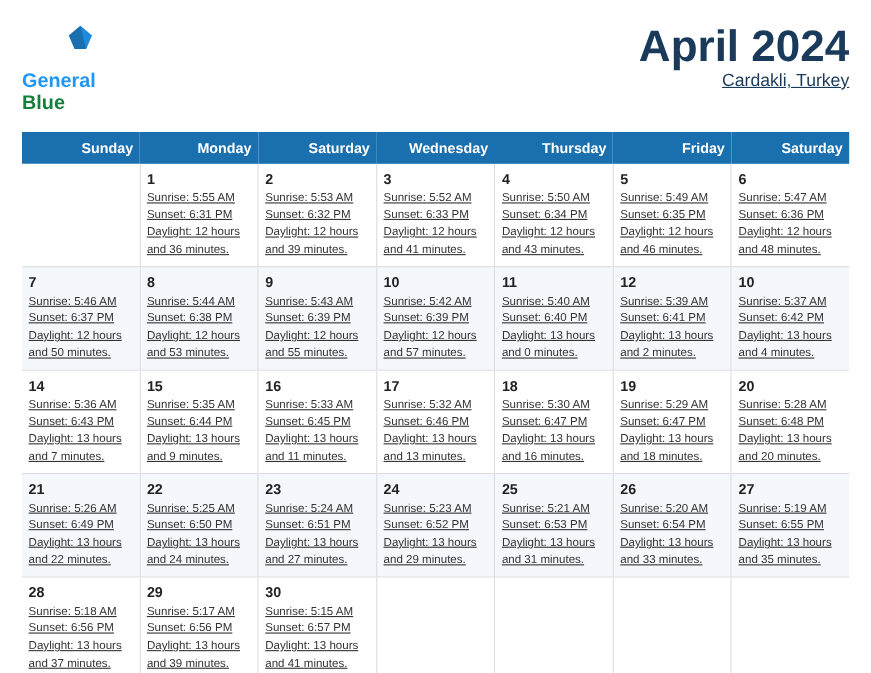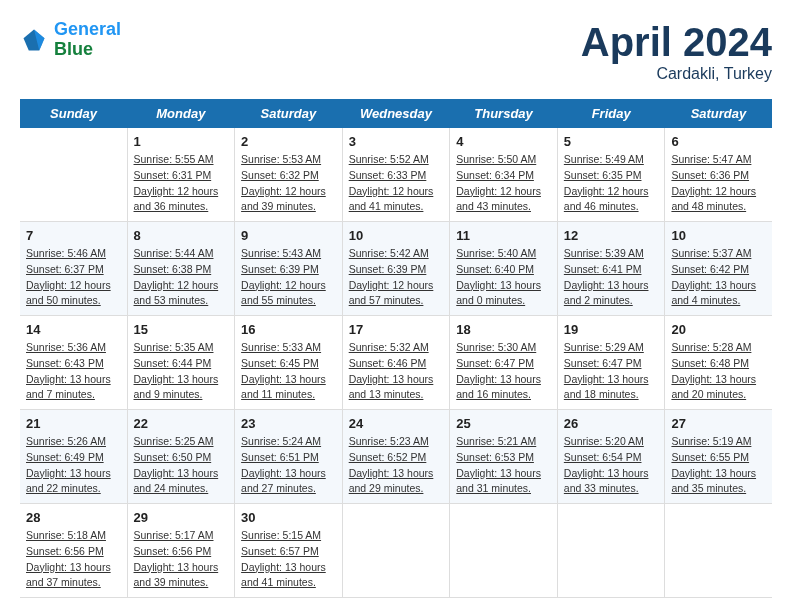--- a/index.html
+++ b/index.html
@@ -11,22 +11,23 @@
       padding: 20px;
     }
     .header {
       display: flex;
       justify-content: space-between;
       align-items: flex-start;
       margin-bottom: 16px;
     }
     .logo {
       display: flex;
-      align-items: center;
-      gap: 6px;
+      align-items: flex-end;
+      gap: 16px;
+      flex-direction: column;
     }
     .logo-text {
       font-size: 18px;
       font-weight: bold;
       color: #1a3a5c;
       line-height: 1.1;
     }
     .logo-text span {
       color: #2196f3;
     }
@@ -39,36 +40,36 @@
     }
     .title-block h1 {
       font-size: 40px;
       color: #1a3a5c;
       font-weight: bold;
     }
     .title-block h2 {
       font-size: 16px;
       color: #1a3a5c;
       font-weight: normal;
+      text-decoration: underline;
     }
     table {
       width: 100%;
       border-collapse: collapse;
       font-size: 11px;
     }
     thead tr {
       background-color: #1a6faf;
       color: #fff;
     }
     thead th {
       padding: 7px 6px;
-      text-align: center;
+      text-align: right;
       font-size: 13px;
       font-weight: 600;
-      font-style: italic;
     }
     tbody tr {
       border-bottom: 1px solid #ddd;
     }
     tbody tr:nth-child(odd) {
       background: #fff;
     }
     tbody tr:nth-child(even) {
       background: #f4f8fc;
     }

